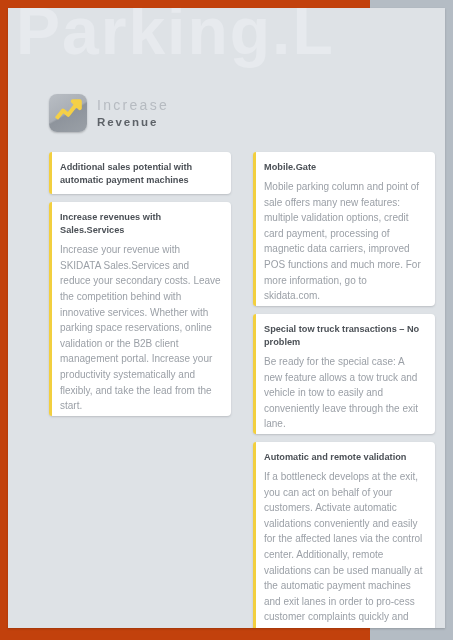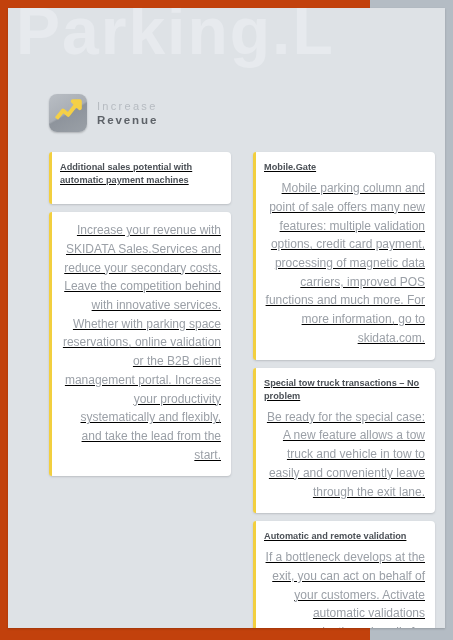--- a/index.html
+++ b/index.html
@@ -65,21 +65,21 @@
     position: relative;
     flex: none;
   }
   .badge-icon svg { position: absolute; left: 0; top: 0; }
 
   .badge-text {
     margin-left: 10px;
     line-height: 1.28;
   }
   .badge-line1 {
-    font-size: 11px;
+    font-size: 14px;
     letter-spacing: 2.3px;
     color: #b6bbc1;
   }
   .badge-line2 {
     font-size: 11.5px;
     font-weight: bold;
     letter-spacing: 1.9px;
     color: #5d6268;
   }
 
@@ -89,47 +89,45 @@
     width: 182px;
   }
   #col-left  { left: 41px;  top: 144px; }
   #col-right { left: 245px; top: 144px; }
 
   .card {
     position: relative;
     background: #ffffff;
     border-radius: 4px;
     margin-bottom: 8px;
-    padding: 9px 10px 12px 11px;
+    padding: 9px 10px 2px 11px;
     box-shadow: 0 1px 2px rgba(120,125,132,0.35);
-    text-decoration: underline;
   }
   .card::before {
     content: "";
     position: absolute;
     left: 0;
     top: 0;
     bottom: 0;
     width: 3px;
     background: #f2cf3f;
     border-radius: 4px 0 0 4px;
   }
   .card-title {
     font-size: 9.2px;
     font-weight: bold;
     color: #4c5157;
     line-height: 1.42;
     margin: 0 0 5px 0;
   }
   .card-body {
-    font-size: 12px;
+    font-size: 10px;
     color: #9ba0a7;
     line-height: 1.56;
     margin: 0;
-    text-align: right;
   }
 </style>
 </head>
 <body>
 
 <div id="viewer">
   <div id="page">
 
     <div id="watermark">Parking.L</div>
 
@@ -146,20 +144,21 @@
         <div class="badge-line2">Revenue</div>
       </div>
     </div>
 
 
     <div class="column" id="col-left">
       <div class="card">
         <p class="card-title">Additional sales potential with automatic payment machines</p>
       </div>
       <div class="card">
+        <p class="card-title">Increase revenues with Sales.Services</p>
         <p class="card-body">Increase your revenue with SKIDATA Sales.Services and reduce your secondary costs. Leave the competition behind with innovative services. Whether with parking space reservations, online validation or the B2B client management portal. Increase your productivity systematically and flexibly, and take the lead from the start.</p>
       </div>
     </div>
 
     <div class="column" id="col-right">
       <div class="card">
         <p class="card-title">Mobile.Gate</p>
         <p class="card-body">Mobile parking column and point of sale offers many new features: multiple validation options, credit card payment, processing of magnetic data carriers, improved POS functions and much more. For more information, go to skidata.com.</p>
       </div>
       <div class="card">

